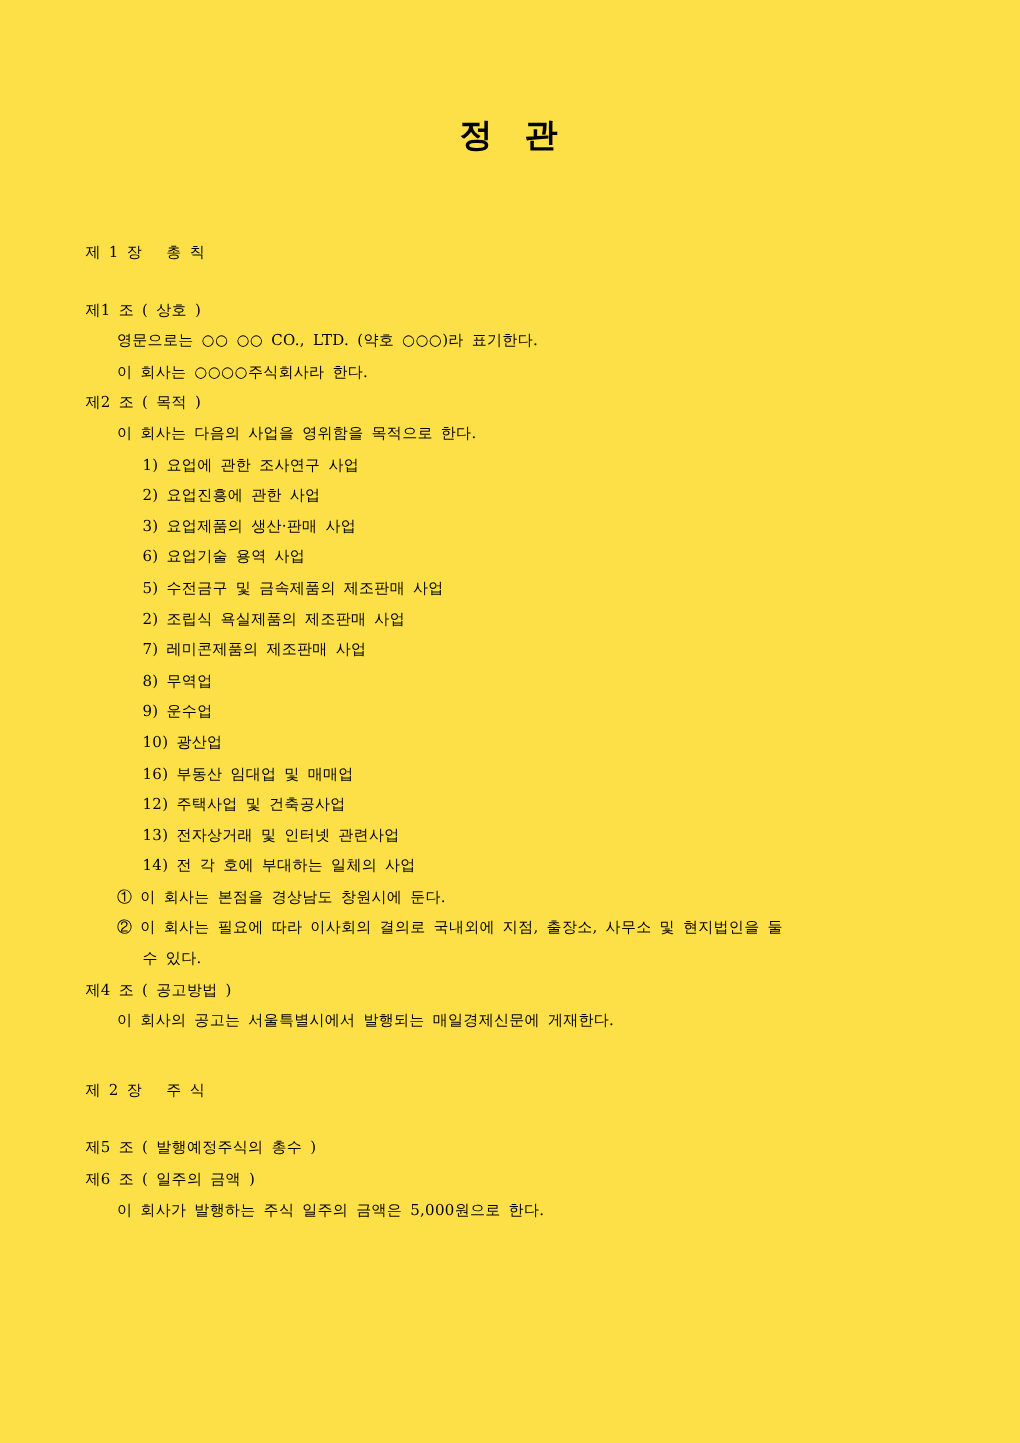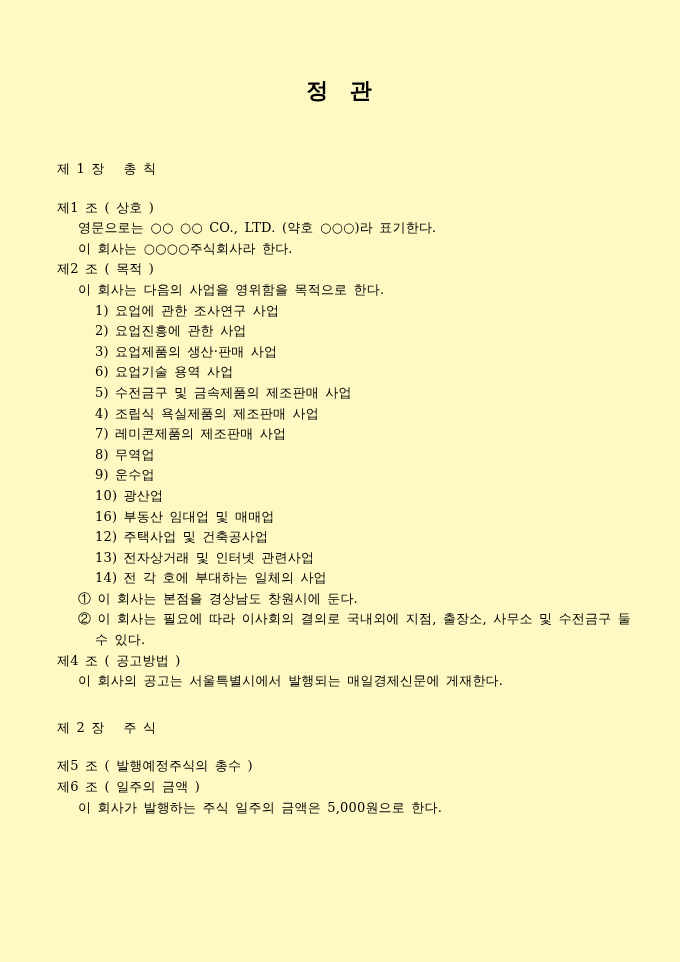--- a/index.html
+++ b/index.html
@@ -10,42 +10,42 @@
     width: 680px;
     height: 962px;
     background: #ffffff;
     color: #000000;
     font-family: "DejaVu Serif", "Liberation Serif", serif;
   }
   .page {
     position: relative;
     width: 680px;
     height: 962px;
-    background: #fef9c3;
+    background: #fde047;
     overflow: hidden;
   }
   .title {
     position: absolute;
     top: 76px;
     left: 0;
     width: 680px;
     margin: 0;
     text-align: center;
     font-size: 22px;
     line-height: 28px;
     font-weight: bold;
     letter-spacing: 2px;
     white-space: pre;
   }
   .doc-body {
     position: absolute;
     top: 159px;
     left: 57px;
     width: 592px;
-    font-size: 13px;
+    font-size: 10px;
     line-height: 20.6px;
     letter-spacing: 0.2px;
     word-spacing: 2px;
   }
   .line {
     white-space: pre-wrap;
     min-height: 20.6px;
   }
   .chapter {
     margin: 26px 0 18px 0;
@@ -66,31 +66,31 @@
       <div class="line">제1 조 ( 상호 )</div>
       <div class="line indent-1">영문으로는 ○○ ○○ CO., LTD. (약호 ○○○)라 표기한다.</div>
       <div class="line indent-1">이 회사는 ○○○○주식회사라 한다.</div>
       <div class="line">제2 조 ( 목적 )</div>
       <div class="line indent-1">이 회사는 다음의 사업을 영위함을 목적으로 한다.</div>
       <div class="line indent-2">1) 요업에 관한 조사연구 사업</div>
       <div class="line indent-2">2) 요업진흥에 관한 사업</div>
       <div class="line indent-2">3) 요업제품의 생산·판매 사업</div>
       <div class="line indent-2">6) 요업기술 용역 사업</div>
       <div class="line indent-2">5) 수전금구 및 금속제품의 제조판매 사업</div>
-      <div class="line indent-2">4) 조립식 욕실제품의 제조판매 사업</div>
+      <div class="line indent-2">2) 조립식 욕실제품의 제조판매 사업</div>
       <div class="line indent-2">7) 레미콘제품의 제조판매 사업</div>
       <div class="line indent-2">8) 무역업</div>
       <div class="line indent-2">9) 운수업</div>
       <div class="line indent-2">10) 광산업</div>
       <div class="line indent-2">16) 부동산 임대업 및 매매업</div>
       <div class="line indent-2">12) 주택사업 및 건축공사업</div>
       <div class="line indent-2">13) 전자상거래 및 인터넷 관련사업</div>
       <div class="line indent-2">14) 전 각 호에 부대하는 일체의 사업</div>
       <div class="line indent-1">① 이 회사는 본점을 경상남도 창원시에 둔다.</div>
-      <div class="line indent-1">② 이 회사는 필요에 따라 이사회의 결의로 국내외에 지점, 출장소, 사무소 및 수전금구 둘</div>
+      <div class="line indent-1">② 이 회사는 필요에 따라 이사회의 결의로 국내외에 지점, 출장소, 사무소 및 현지법인을 둘</div>
       <div class="line indent-2">수 있다.</div>
       <div class="line">제4 조 ( 공고방법 )</div>
       <div class="line indent-1">이 회사의 공고는 서울특별시에서 발행되는 매일경제신문에 게재한다.</div>
       <div class="line chapter">제 2 장   주 식</div>
       <div class="line">제5 조 ( 발행예정주식의 총수 )</div>
       <div class="line">제6 조 ( 일주의 금액 )</div>
       <div class="line indent-1">이 회사가 발행하는 주식 일주의 금액은 5,000원으로 한다.</div>
     </div>
 </div>
 

